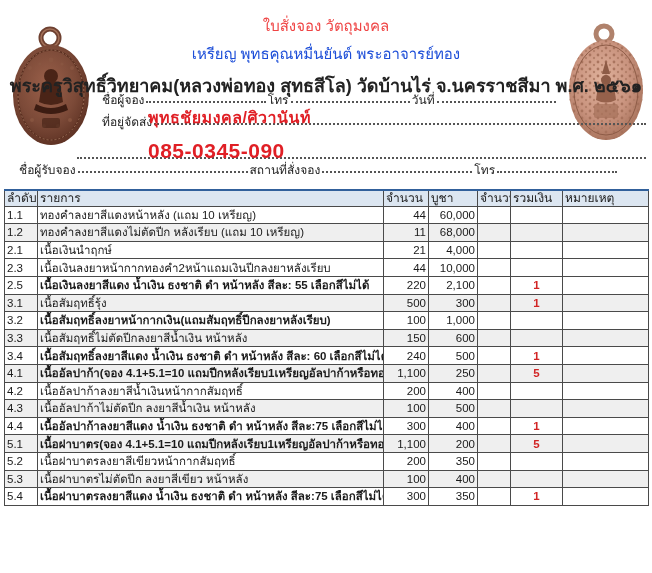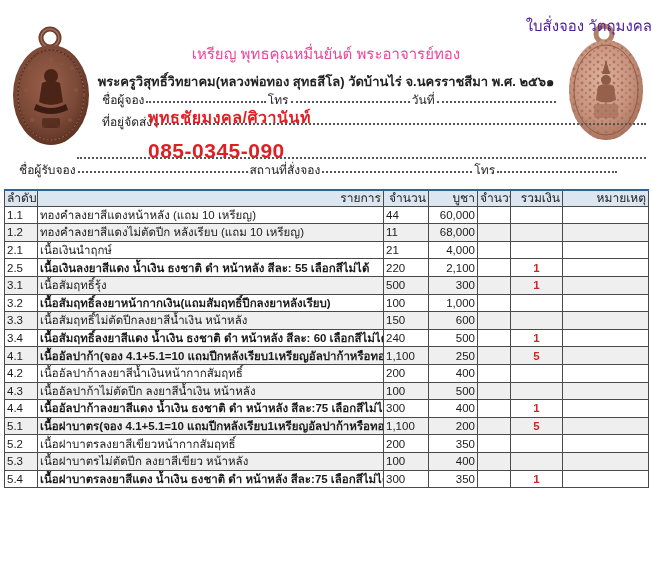--- a/index.html
+++ b/index.html
@@ -6,23 +6,23 @@
   html,body { width:652px; height:573px; }
   body {
     position:relative;
     background:#ffffff;
     font-family:"Liberation Sans","DejaVu Sans",sans-serif;
     color:#1a1a1a;
     overflow:hidden;
   }
   
   .title-block { position:absolute; left:0; top:14px; width:100%; text-align:center; }
-  .title-1 { font-size:15px; color:#4c1d95;text-align:right; }
-  .title-2 { font-size:15px; color:#ec4899; margin-top:4px; }
-  .title-3 { font-size:13px; font-weight:bold; color:#222; margin-top:5px; }
+  .title-1 { font-size:15px; color:#ef4444; }
+  .title-2 { font-size:15px; color:#1d4ed8; margin-top:4px; }
+  .title-3 { font-size:18px; font-weight:bold; color:#222; margin-top:5px; }
 
   
   .amulet { position:absolute; }
   .amulet-left  { left:6px;  top:20px; }
   .amulet-right { right:4px; top:18px; }
 
   
   .form-line { position:absolute; display:flex; align-items:flex-start; font-size:12px; color:#222; }
   .dots { flex:1 1 auto; border-bottom:2px dotted #555; height:13px; margin:0 2px; }
   .lbl { white-space:nowrap; }
@@ -45,27 +45,27 @@
     border-top:2px solid #31609b;
   }
   table.order th, table.order td {
     border:1px solid #4a4a4a;
     overflow:hidden; white-space:nowrap;
     font-size:11.5px; line-height:1.05;
     padding:1px 2px;
   }
   table.order th {
     background:#dce6f1; height:14px;
-    font-weight:normal; text-align:right; font-size:12px;
+    font-weight:normal; text-align:left; font-size:12px;
   }
   table.order td { height:17.6px; background:#fff; }
   tr.shade td { background:#efefef; }
   td.c-no    { text-align:left; padding-right:3px; }
   td.c-item  { text-align:left;  padding-left:3px; }
-  td.c-qty   { text-align:left; padding-right:7px; font-size:12px; }
+  td.c-qty   { text-align:right; padding-right:7px; font-size:12px; }
   td.c-price { text-align:right; padding-right:9px; font-size:12px; }
   td.c-total { text-align:center; color:#d22525; font-weight:bold; font-size:14px; }
   td.small-text { font-size:9.5px;font-weight:bold; }
 </style>
 </head>
 <body>
 
 <div class="amulet amulet-left">
   <svg width="88" height="130" viewBox="0 0 88 130">
     <defs>
@@ -208,20 +208,29 @@
       <tr>
         <td class="c-no">2.1</td>
         <td class="c-item">เนื้อเงินนำฤกษ์</td>
         <td class="c-qty">21</td>
         <td class="c-price">4,000</td>
         <td class="c-qty2"></td>
         <td class="c-total"></td>
         <td class="c-note"></td>
       </tr>
       <tr>
+        <td class="c-no">2.3</td>
+        <td class="c-item">เนื้อเงินลงยาหน้ากากทองคำ2หน้าแถมเงินปีกลงยาหลังเรียบ</td>
+        <td class="c-qty">44</td>
+        <td class="c-price">10,000</td>
+        <td class="c-qty2"></td>
+        <td class="c-total"></td>
+        <td class="c-note"></td>
+      </tr>
+      <tr>
         <td class="c-no">2.5</td>
         <td class="c-item small-text">เนื้อเงินลงยาสีแดง น้ำเงิน ธงชาติ ดำ หน้าหลัง สีละ: 55 เลือกสีไม่ได้</td>
         <td class="c-qty">220</td>
         <td class="c-price">2,100</td>
         <td class="c-qty2"></td>
         <td class="c-total">1</td>
         <td class="c-note"></td>
       </tr>
       <tr class="shade">
         <td class="c-no">3.1</td>

